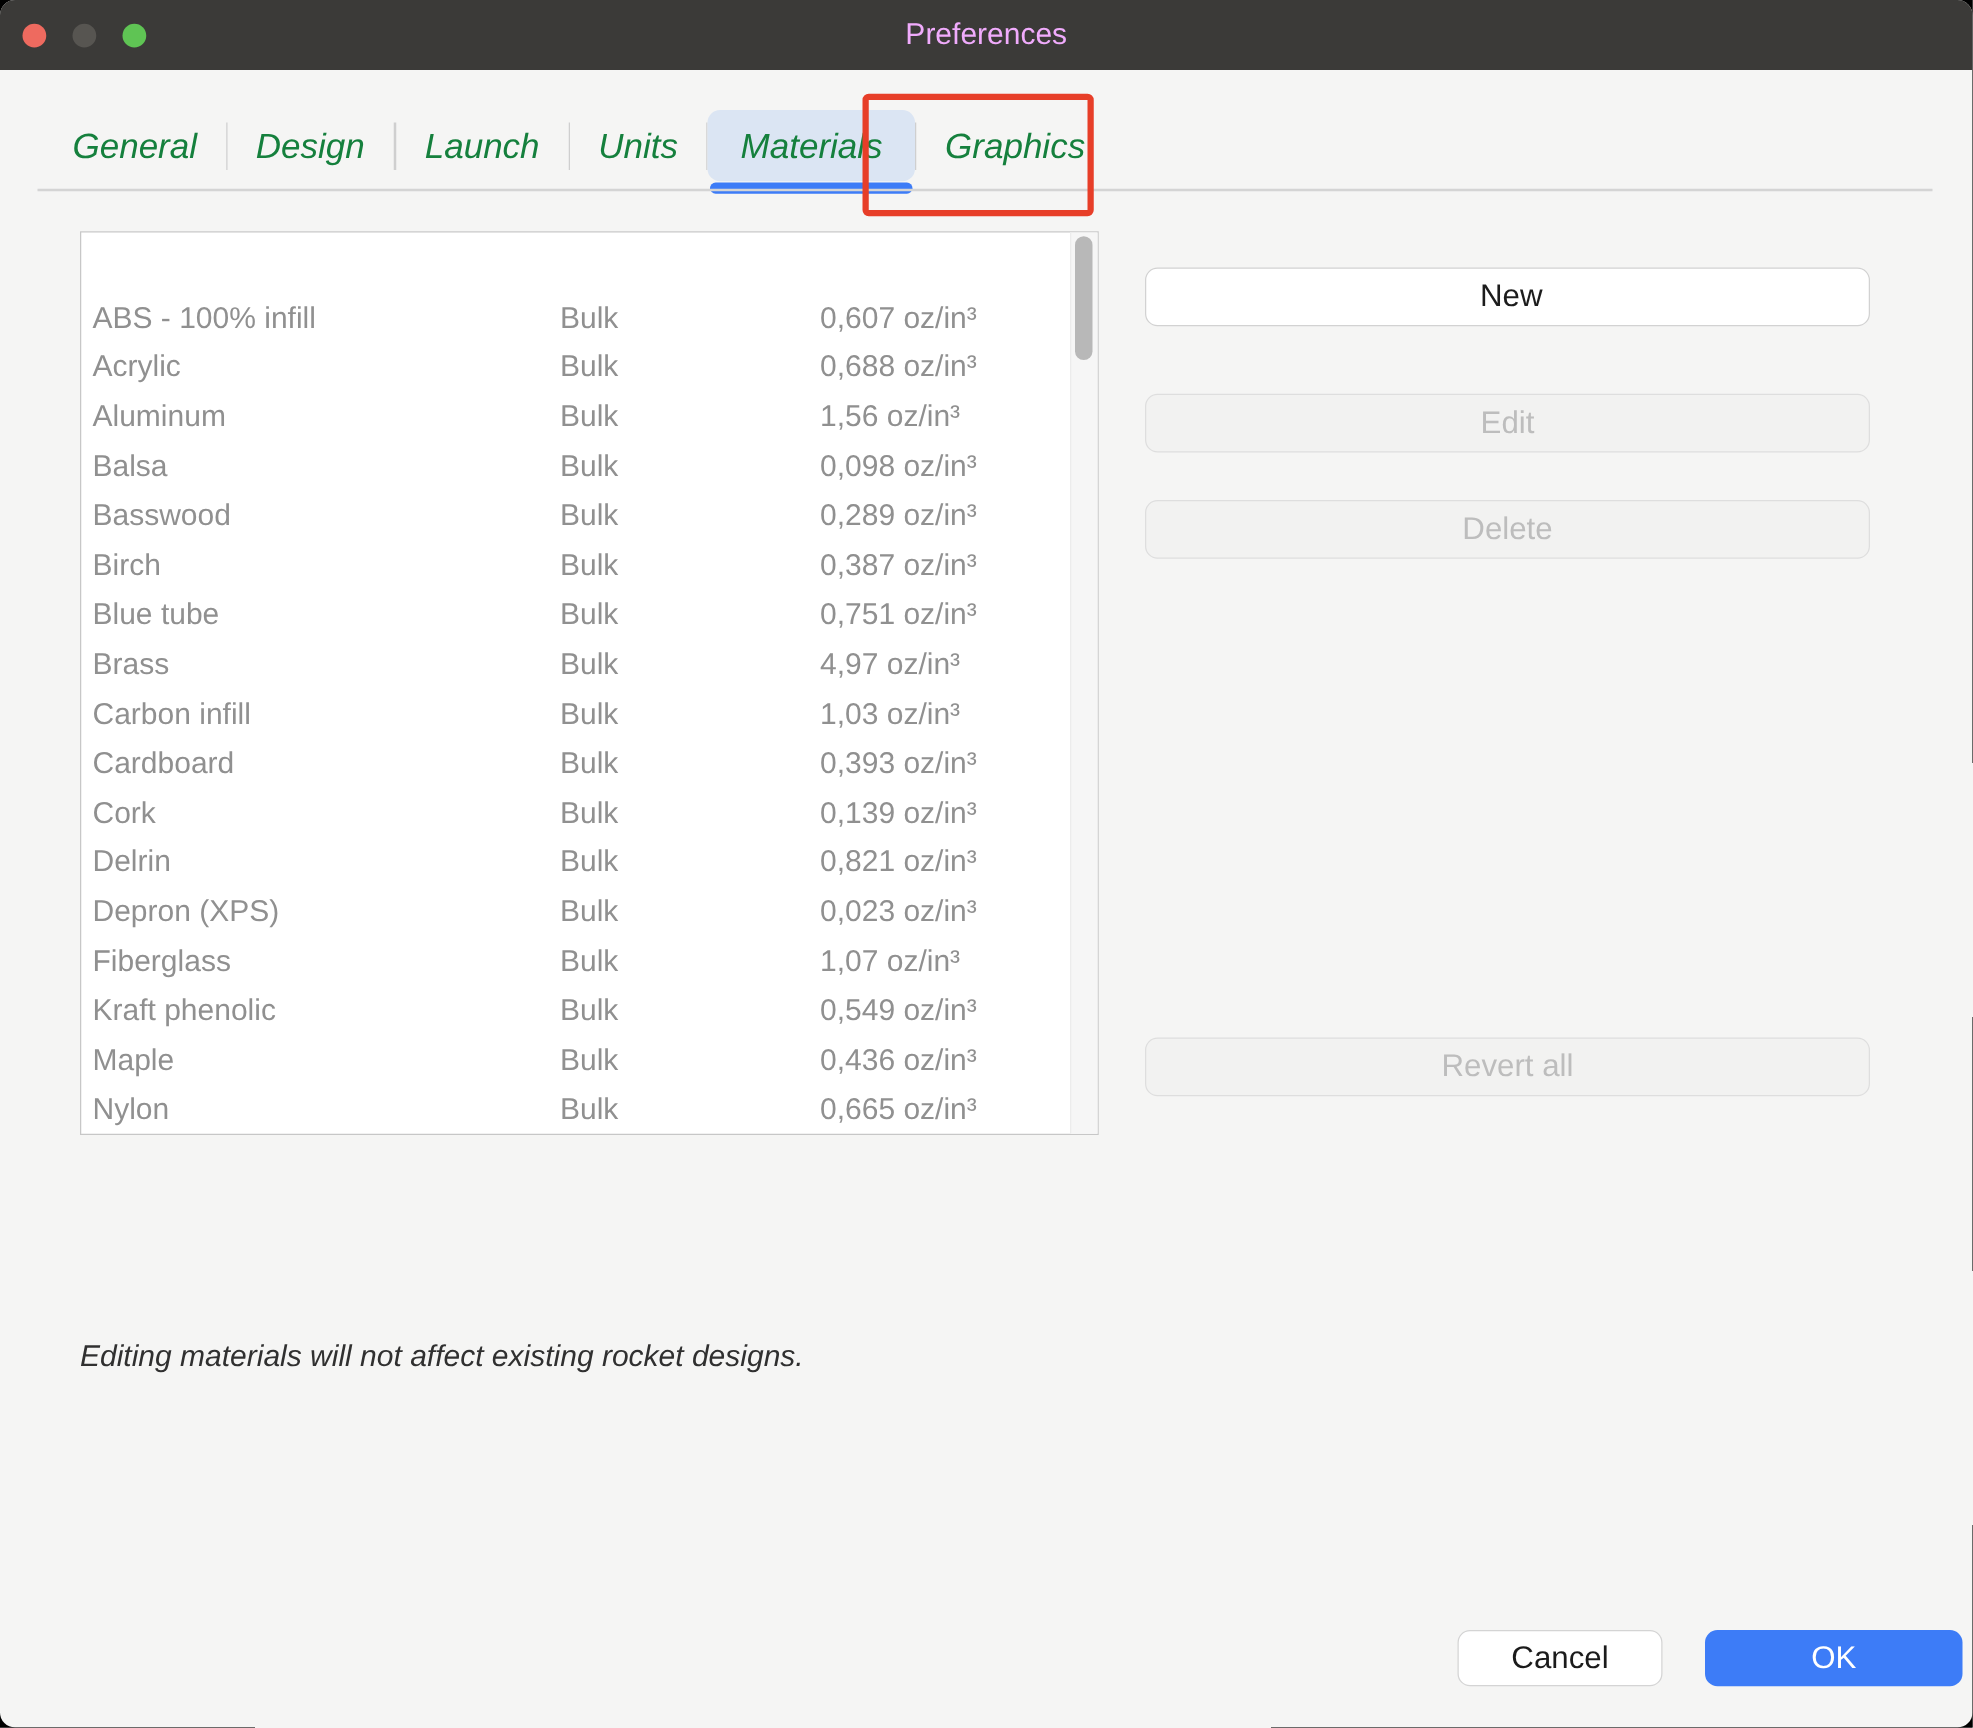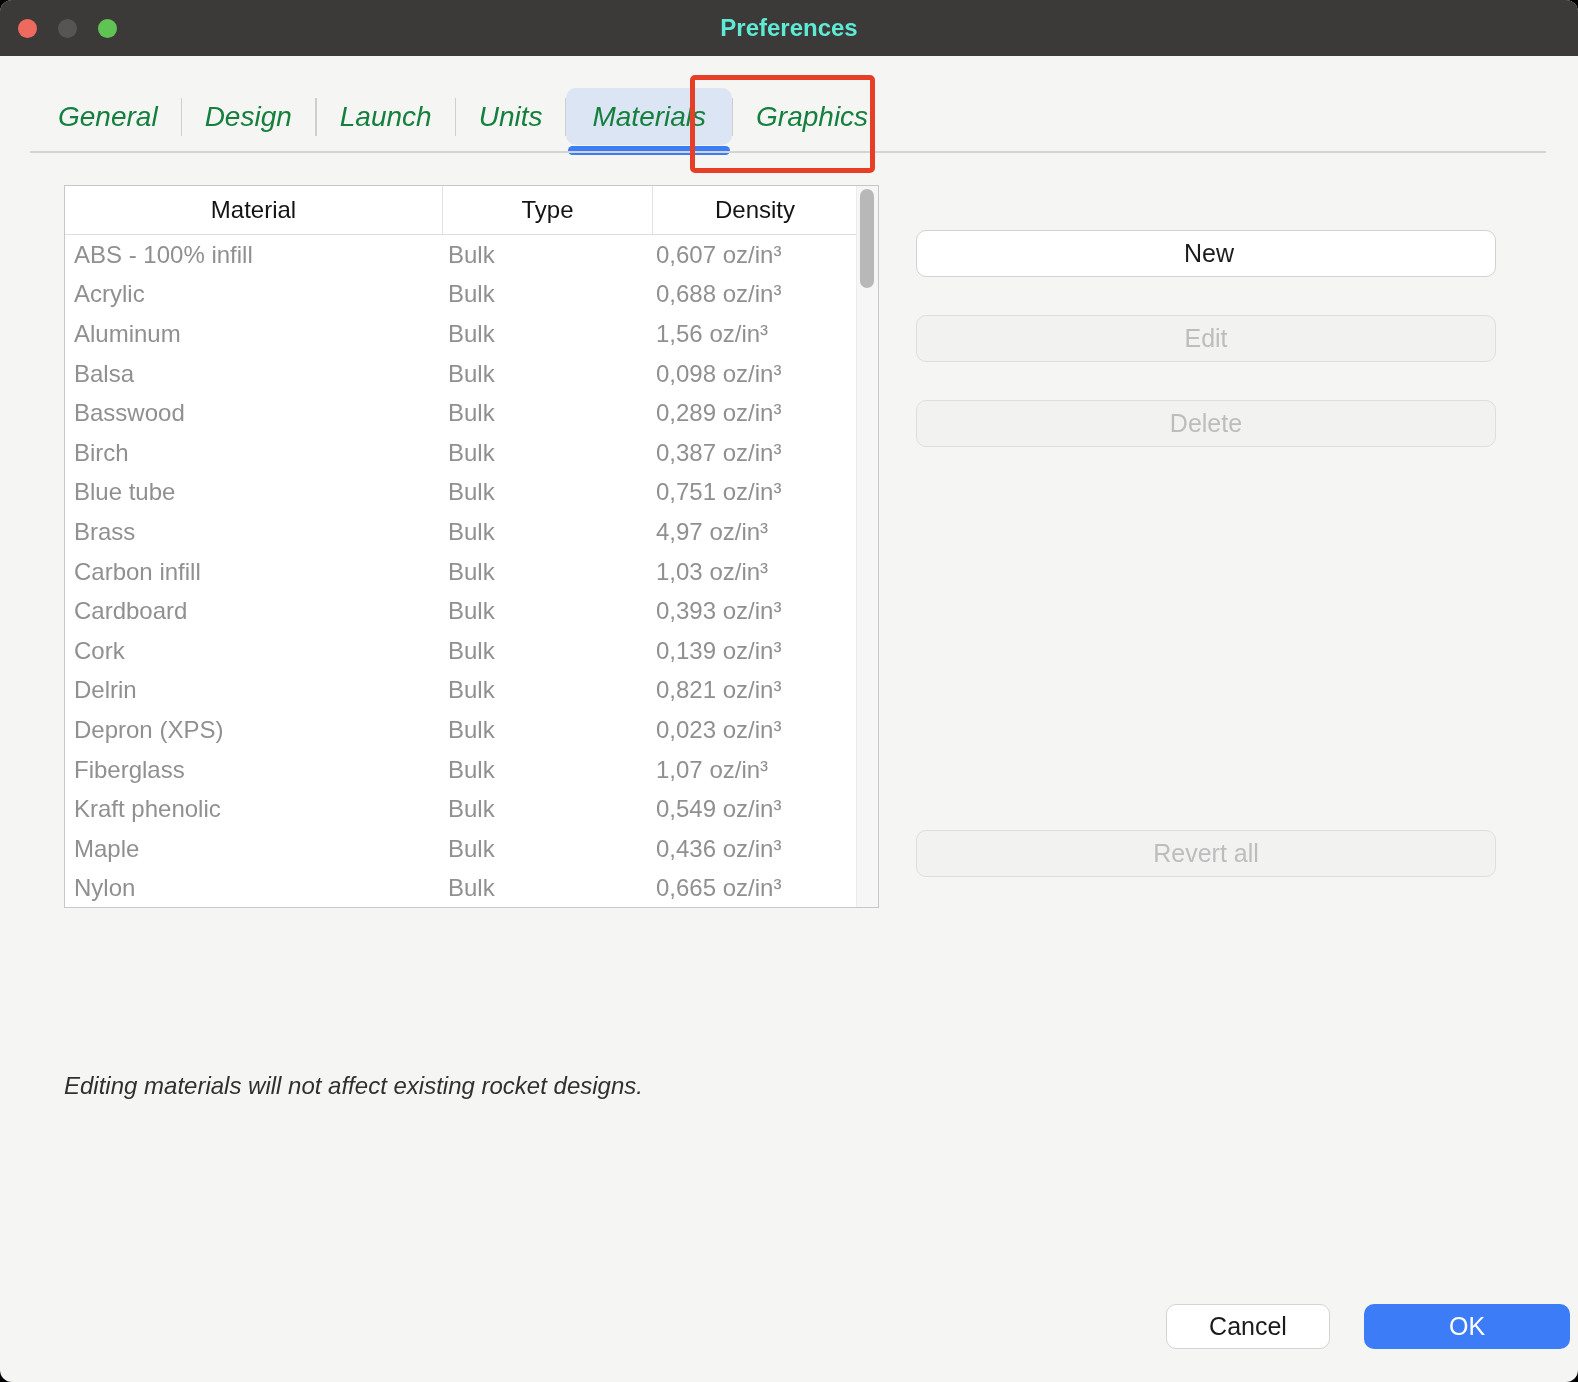--- a/index.html
+++ b/index.html
@@ -12,21 +12,21 @@
   .titlebar{
     position:absolute;top:0;left:0;right:0;height:56px;
     background:var(--titlebar-bg,#3b3a38);
     display:flex;align-items:center;justify-content:center;
   }
   .traffic-lights{position:absolute;left:18px;top:0;height:56px;display:flex;align-items:center;gap:21px;}
   .tl{width:19px;height:19px;border-radius:50%;display:inline-block;}
   .tl.red{background:var(--traffic-red,#ee6a5f);}
   .tl.gray{background:var(--traffic-gray,#575551);}
   .tl.green{background:var(--traffic-green,#5fc454);}
-  .window-title{color:#5eead4;font-size:24px;font-weight:bold;}
+  .window-title{color:#f0abfc;font-size:24px;font-weight:normal;}
   
   .tabbar{position:absolute;top:88px;left:35px;height:57px;display:flex;align-items:center;}
   .tab{padding:0 23px;font-size:28px;color:#15803d;height:57px;display:flex;align-items:center;cursor:default;white-space:nowrap;font-style:italic;}
   .tab.selected{
     background:var(--selected-tab-bg,#dbe5f3);
     border-radius:10px;position:relative;padding:0 26px;
   }
   .tab-underline{
     position:absolute;left:2px;right:2px;bottom:-10px;height:9px;border-radius:4.5px;
     background:var(--accent-blue,#3d7cf7);
@@ -56,21 +56,21 @@
   }
   .scroll-thumb{position:absolute;top:3px;left:3px;width:14px;height:99px;border-radius:7px;background:#b8b8b8;}
   
   .side-btn{
     position:absolute;left:916px;width:580px;height:47px;box-sizing:border-box;
     border-radius:10px;font-size:25px;display:flex;align-items:center;justify-content:center;
     font-family:"Liberation Sans", sans-serif;
   }
   .btn-enabled{background:#ffffff;border:1px solid #d2d2d2;color:#1c1c1c;}
   .btn-disabled{background:#f2f2f1;border:1px solid #dedede;color:#bdbdbd;}
-  .btn-new{top:230px;padding-left:12px;}
+  .btn-new{top:214px;padding-left:12px;}
   .btn-edit{top:315px;}
   .btn-delete{top:400px;}
   .btn-revert{top:830px;}
   
   .note{position:absolute;left:64px;top:1072px;font-size:24px;font-style:italic;color:#303030;}
   
   .footer-btn{
     position:absolute;top:1304px;height:45px;box-sizing:border-box;border-radius:10px;
     font-size:25px;display:flex;align-items:center;justify-content:center;
     font-family:"Liberation Sans", sans-serif;
@@ -116,26 +116,20 @@
       </div>
       <div class="tab-sep"></div>
       <div class="tab">
         <span>Graphics</span>
       </div>
     </div>
   <div class="tabbar-rule"></div>
   <div class="annotation-box"></div>
 
   <div class="mat-table">
-    <div class="thead">
-      <div class="th">Material</div>
-      <div class="th">Type</div>
-      <div class="th">Density</div>
-      <div class="th"></div>
-    </div>
     <div class="tbody">
         <div class="trow">
           <div class="td-material">ABS - 100% infill</div>
           <div class="td-type">Bulk</div>
           <div class="td-density">0,607 oz/in³</div>
         </div>
         <div class="trow">
           <div class="td-material">Acrylic</div>
           <div class="td-type">Bulk</div>
           <div class="td-density">0,688 oz/in³</div>

